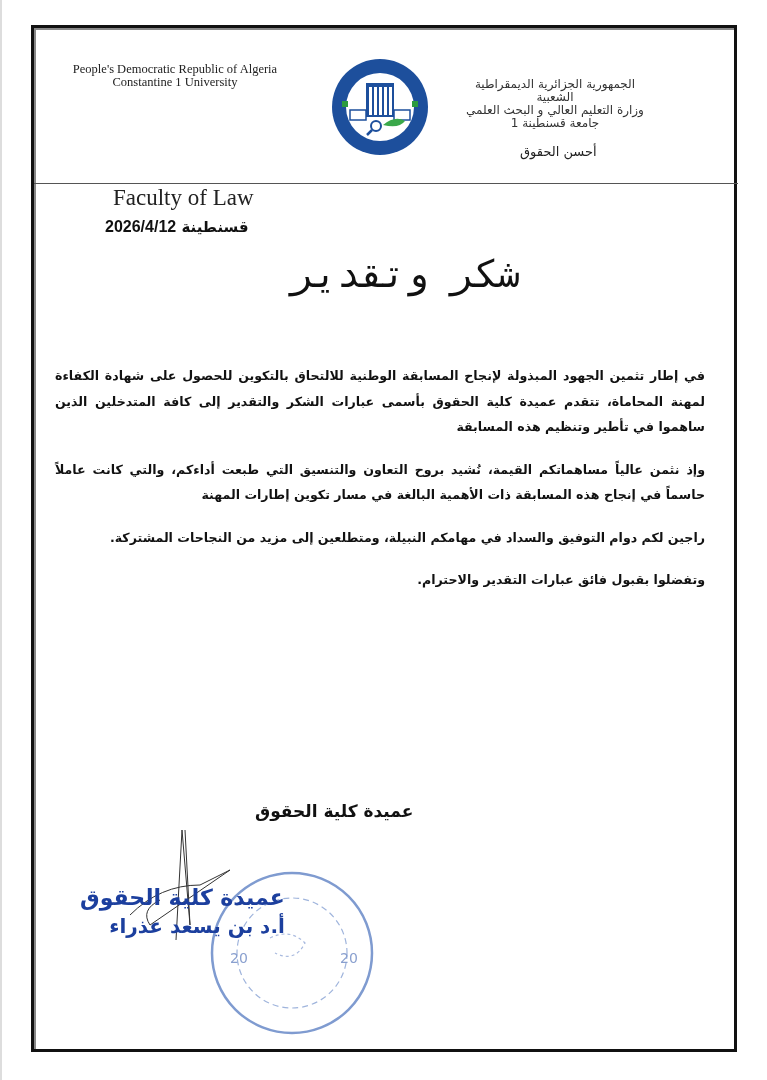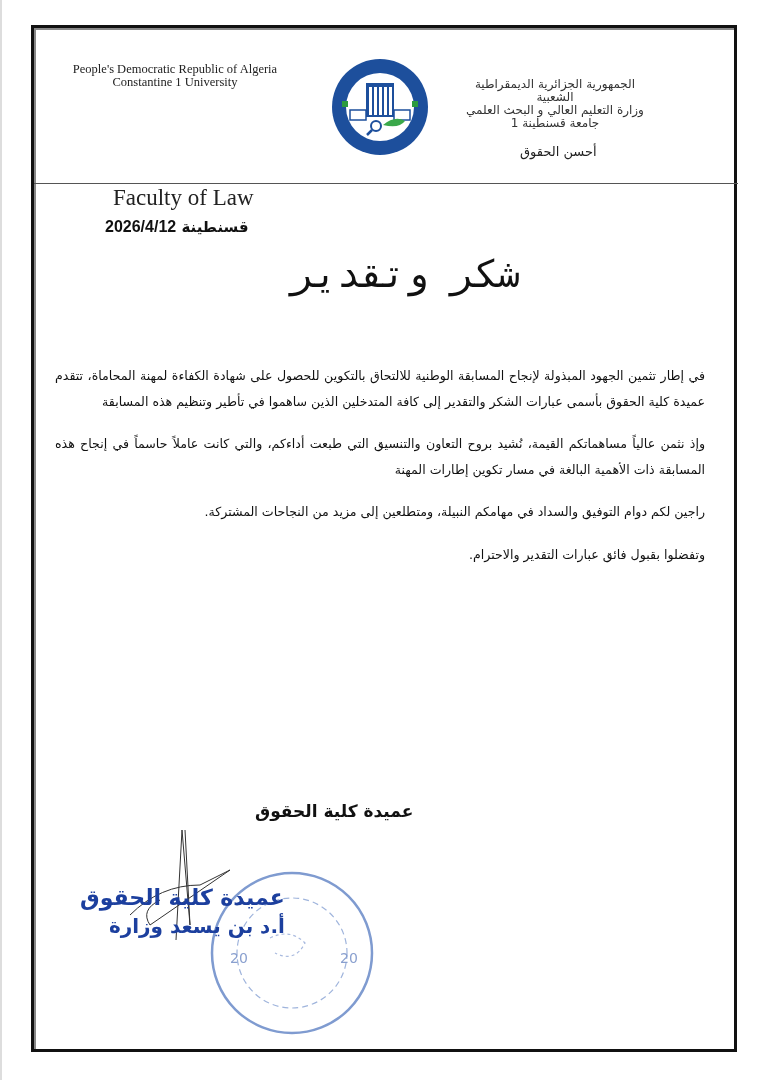--- a/index.html
+++ b/index.html
@@ -15,21 +15,21 @@
     .faculty-en { position: absolute; left: 113px; top: 141px; font-size: 23px; color: #222; margin-top: 44px; }
     .faculty-ar { position: absolute; left: 520px; top: 144px; direction: rtl; font-family: "DejaVu Sans", sans-serif; font-size: 13px; color: #222; }
 
     .hr-line { position: absolute; left: 34px; top: 183px; width: 704px; height: 1px; background: #555; }
 
     .date-line { position: absolute; left: 78px; top: 218px; direction: rtl; font-family: "DejaVu Sans", sans-serif; font-weight: bold; font-size: 15px; color: #111; white-space: nowrap; margin-left: 27px; }
     .date-line .num { font-family: "Liberation Sans", sans-serif; font-size: 16px; }
 
     .title { position: absolute; left: 240px; top: 252px; width: 280px; text-align: right; direction: rtl; font-family: Liberation Mono, monospace; font-size: 38px; color: #111; }
 
-    .body-text { position: absolute; left: 55px; top: 363px; width: 650px; direction: rtl; text-align: justify; text-align-last: right; font-family: "DejaVu Sans", sans-serif; font-weight: normal; font-size: 12.6px; line-height: 25.5px; color: #111; }
+    .body-text { position: absolute; left: 55px; top: 363px; width: 650px; direction: rtl; text-align: justify; text-align-last: right; font-family: "DejaVu Sans", sans-serif; font-weight: bold; font-size: 12.6px; line-height: 25.5px; color: #111; }
     .body-text p { margin: 0 0 17px 0; }
 
     .signer-title { position: absolute; left: 255px; top: 801px; direction: rtl; font-family: "DejaVu Sans", sans-serif; font-weight: bold; font-size: 17px; color: #111; }
 
     .stamp { position: absolute; left: 200px; top: 868px; width: 185px; height: 170px; }
     .sig-ink { position: absolute; left: 80px; top: 883px; direction: rtl; font-family: "DejaVu Sans", sans-serif; font-weight: bold; color: #1c3f9e; text-align: right; }
     .sig-ink .l1 { font-size: 22px; line-height: 30px; }
     .sig-ink .l2 { font-size: 20px; line-height: 26px; }
     .scribble { position: absolute; left: 90px; top: 830px; width: 170px; height: 170px; }
   </style>
@@ -99,14 +99,14 @@
   <text x="140" y="95" font-family="DejaVu Sans, sans-serif" font-size="14" fill="#8aa0cf">20</text>
   <path d="M70 70 q20 -10 35 5 q-10 20 -30 10" fill="none" stroke="#a9badf" stroke-width="1.2" stroke-dasharray="3 3"></path>
 </svg>
 
 <svg class="scribble" viewBox="0 0 170 170">
   <path d="M95 0 L100 95 L92 0 L86 110 M40 85 Q70 55 110 55 L140 40 L60 95 Q50 80 70 70" fill="none" stroke="#333" stroke-width="1"></path>
 </svg>
 
 <div class="sig-ink">
   <div class="l1">عميدة كلية الحقوق</div>
-  <div class="l2">أ.د بن يسعد وزارة</div>
+  <div class="l2">أ.د بن يسعد عذراء</div>
 </div>
 
 </body></html>

